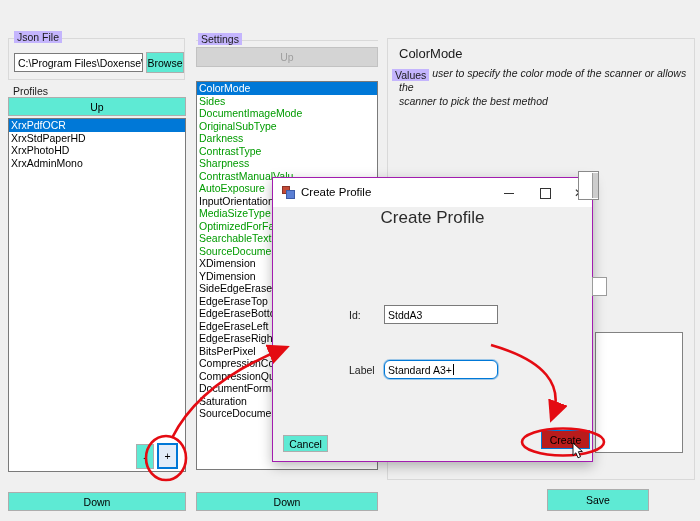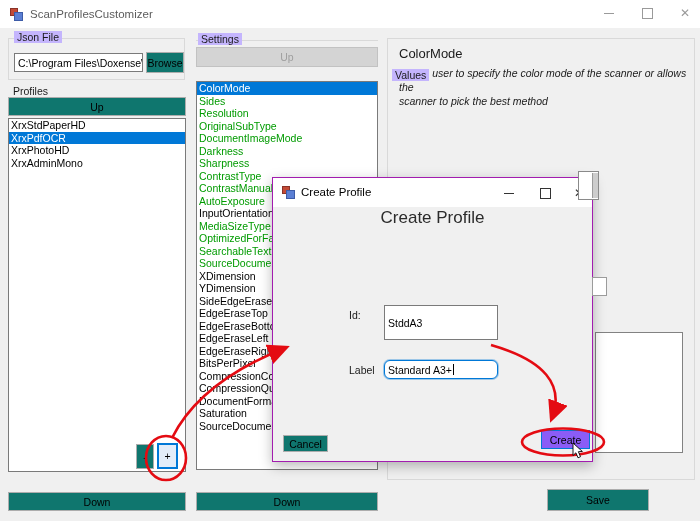--- a/index.html
+++ b/index.html
@@ -19,23 +19,23 @@
   .dlg .win-btn { color:#333; }
   .dlg .win-btn.min-line::before { background:#333; }
   .dlg .win-btn.max-box::before { border-color:#333; }
 
   
   .groupbox { position:absolute; border:1px solid #d9d9d9; }
   .gb-label { position:absolute; background:#c4b5fd; padding:0 3px; font-size:10.5px; color:#1a1a1a; z-index:2; }
   .topline { position:absolute; height:0; border-top:1px solid #d9d9d9; }
 
   
-  .btn { position:absolute; background:#0f766e; border:1px solid #adadad; display:flex; align-items:center; justify-content:center; font-size:10.5px; color:#000; cursor:default; }
+  .btn { position:absolute; background:#5eead4; border:1px solid #adadad; display:flex; align-items:center; justify-content:center; font-size:10.5px; color:#000; cursor:default; }
   .btn.disabled { background:#d4d4d4; border-color:#c2c2c2; color:#9f9f9f; }
-  .btn.focused { background:#8b5cf6; border:1px solid #0078d7; }
+  .btn.focused { background:#b91c1c; border:1px solid #0078d7; }
   .btn.plus-focused { background:#e3edf9; border:2px solid #0078d7; }
 
   
   .fake-input { position:absolute; background:#fff; border:1px solid #7a7a7a; padding:2px 3px; display:flex; align-items:center; white-space:nowrap; overflow:hidden; font-size:10.5px; }
   .fake-input.focused { border:1px solid #0078d7; box-shadow:0 0 0 1px rgba(0,120,215,.35); }
   .caret { display:inline-block; width:1px; height:11px; background:#000; margin-left:1px; }
 
   
   .listbox { position:absolute; background:#fff; border:1px solid #7a7a7a; overflow:hidden; }
   .list-item { height:12.5px; line-height:12.5px; padding-left:2px; white-space:nowrap; font-size:10.5px; color:#000; }
@@ -59,64 +59,53 @@
   .peek2 { position:absolute; left:592px; top:277px; width:15px; height:19px; background:#fff; border:1px solid #9b9b9b; z-index:11; }
   .values-listbox { position:absolute; left:595px; top:332px; width:88px; height:121px; background:#fff; border:1px solid #828282; }
 
   .annotations { position:absolute; left:0; top:0; width:700px; height:521px; z-index:30; pointer-events:none; }
 </style>
 </head>
 <body>
 
 <div id="app">
 
-  <div class="titlebar">
-    <span class="tb-icon">
-        <span class="sq1"></span>
-        <span class="sq2"></span>
-      </span>
-    <span class="tb-title">ScanProfilesCustomizer</span>
-    <span class="win-btn min-line" style="left:592px;"></span>
-    <span class="win-btn max-box" style="left:630px;"></span>
-    <span class="win-btn" style="left:668px;">✕</span>
-  </div>
 
   <span class="gb-label" style="left:14px; top:31px;">Json File</span>
   <div class="groupbox" style="left:8px; top:38px; width:177px; height:42px;"></div>
   <div class="fake-input" style="left:14px; top:53px; width:129px; height:19px;">
     <span>C:\Program Files\Doxense\Watchdoc</span>
   </div>
   <div class="btn" style="left:146px; top:52px; width:38px; height:21px;">Browse</div>
 
   <span class="gb-label" style="left:10px; top:85px; background:transparent;">Profiles</span>
   <div class="btn" style="left:8px; top:97px; width:178px; height:19px;">Up</div>
   <div class="listbox" style="left:8px; top:118px; width:178px; height:354px;">
 
-  <div class="list-item">XrxStdPaperHD</div>
-      <div class="list-item selected">XrxPdfOCR</div>
+  <div class="list-item selected">XrxPdfOCR</div>
+      <div class="list-item">XrxStdPaperHD</div>
       <div class="list-item">XrxPhotoHD</div>
       <div class="list-item">XrxAdminMono</div>
     </div>
   <div class="btn" style="left:136px; top:444px; width:18px; height:25px; z-index:3;">-</div>
   <div class="btn plus-focused" style="left:157px; top:443px; width:21px; height:26px; z-index:3;">+</div>
   <div class="btn" style="left:8px; top:492px; width:178px; height:19px;">Down</div>
 
   <div class="topline" style="left:196px; top:40px; width:182px;"></div>
   <span class="gb-label" style="left:198px; top:33px;">Settings</span>
   <div class="btn disabled" style="left:196px; top:47px; width:182px; height:20px;">Up</div>
   <div class="listbox" style="left:196px; top:81px; width:182px; height:389px;">
 
   <div class="list-item selected">ColorMode</div>
       <div class="list-item green">Sides</div>
-      <div class="list-item green">Resolution</div>
+      <div class="list-item green">DocumentImageMode</div>
       <div class="list-item green">OriginalSubType</div>
-      <div class="list-item green">DocumentImageMode</div>
       <div class="list-item green">Darkness</div>
+      <div class="list-item green">ContrastType</div>
       <div class="list-item green">Sharpness</div>
-      <div class="list-item green">ContrastType</div>
       <div class="list-item green">ContrastManualValu</div>
       <div class="list-item green">AutoExposure</div>
       <div class="list-item">InputOrientation</div>
       <div class="list-item green">MediaSizeType</div>
       <div class="list-item green">OptimizedForFastWe</div>
       <div class="list-item green">SearchableText</div>
       <div class="list-item green">SourceDocumentLa</div>
       <div class="list-item">XDimension</div>
       <div class="list-item">YDimension</div>
       <div class="list-item">SideEdgeEraseUnits</div>
@@ -147,21 +136,21 @@
           <span class="sq1"></span>
           <span class="sq2"></span>
         </span>
       <span class="dlg-title">Create Profile</span>
       <span class="win-btn min-line" style="left:219px; top:2px;"></span>
       <span class="win-btn max-box" style="left:255px; top:2px;"></span>
       <span class="win-btn" style="left:289px; top:2px;">✕</span>
     </div>
     <div class="dlg-heading">Create Profile</div>
     <span class="dlg-label" style="left:76px; top:131px;">Id:</span>
-    <div class="fake-input" style="left:111px; top:127px; width:114px; height:35px;">
+    <div class="fake-input" style="left:111px; top:127px; width:114px; height:19px;">
       <span>StddA3</span>
     </div>
     <span class="dlg-label" style="left:76px; top:186px;">Label</span>
     <div class="fake-input focused" style="left:111px; top:182px; width:114px; height:19px;border-radius:6px;">
       <span>Standard A3+</span>
         <span class="caret"></span>
     </div>
     <div class="btn" style="left:10px; top:257px; width:45px; height:17px;">Cancel</div>
     <div class="btn focused" style="left:268px; top:252px; width:49px; height:19px;">Create</div>
   </div>

